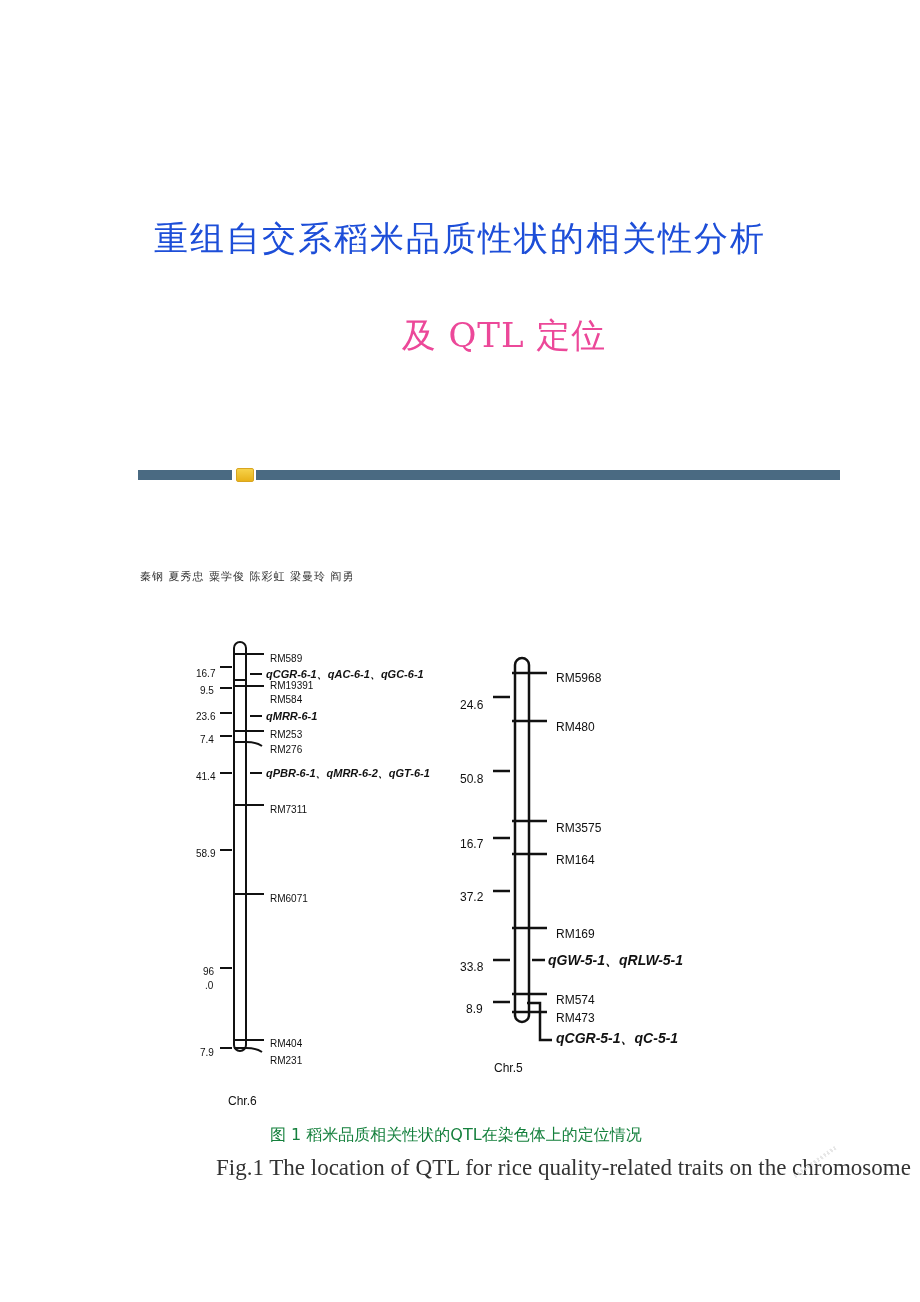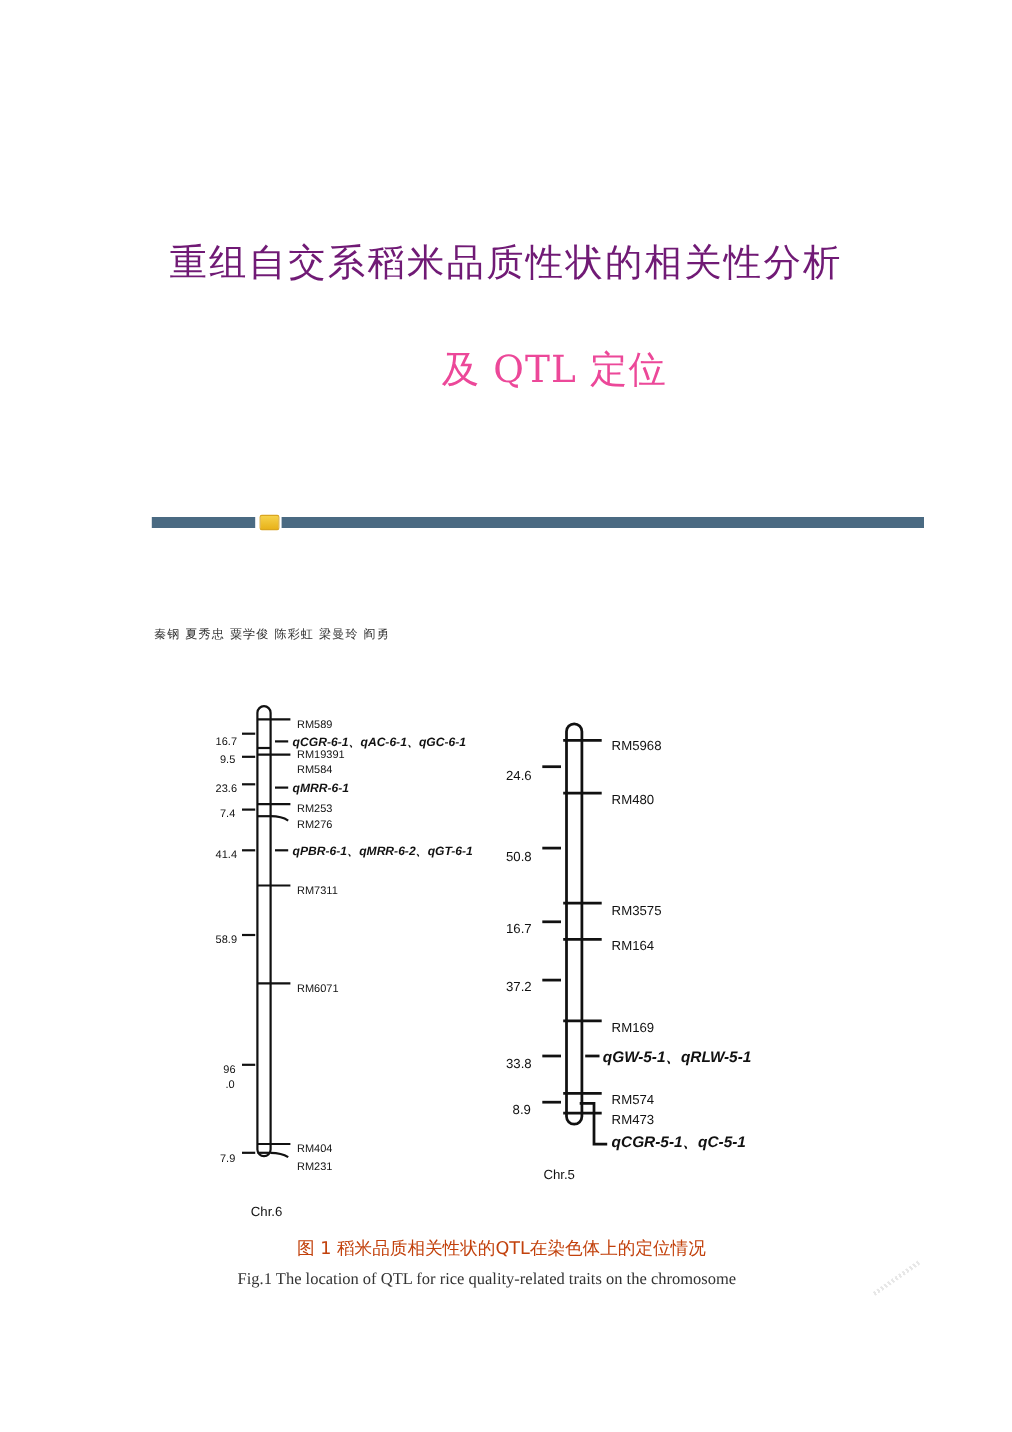--- a/index.html
+++ b/index.html
@@ -1,31 +1,31 @@
 <!DOCTYPE html>
 <html><head>
 <meta charset="utf-8">
 <style>
   html, body { margin:0; padding:0; background:#ffffff; }
   body { width:920px; height:1302px; position:relative; overflow:hidden; font-family:"DejaVu Serif", serif; color:#111; }
-  .title1 { position:absolute; left:0; width:920px; top:216px; text-align:center; font-family:"DejaVu Serif", serif; font-size:34px; letter-spacing:2px; color:#701a75; }
+  .title1 { position:absolute; left:0; width:920px; top:216px; text-align:center; font-family:"DejaVu Serif", serif; font-size:34px; letter-spacing:2px; color:#1d4ed8; }
   .title2 { position:absolute; left:0; width:920px; top:313px; text-align:center; font-family:"DejaVu Serif", serif; font-size:34px; letter-spacing:1px; color:#ec4899;padding-left:44px; }
   .divider { position:absolute; top:470px; height:10px; background:#4a6a82; }
   .divider.left { left:138px; width:94px; }
   .divider.right { left:256px; width:584px; }
   .divider-icon { position:absolute; left:236px; top:468px; width:16px; height:12px; background:linear-gradient(#f6d24a,#e8b21a); border:1px solid #d9a520; border-radius:2px; }
   .authors { position:absolute; left:140px; top:569px; font-family:"DejaVu Sans", sans-serif; font-size:11px; color:#333; letter-spacing:1px; }
   .figure { position:absolute; left:0; top:0; width:920px; height:1302px; }
   .fig-label { font-family:"Liberation Sans", sans-serif; font-size:10px; fill:#111; }
   .fig-marker { font-family:"Liberation Sans", sans-serif; font-size:10px; fill:#111; }
   .fig-qtl { font-family:"Liberation Sans", sans-serif; font-size:11px; font-weight:bold; font-style:italic; fill:#111; }
   .fig-label5 { font-family:"Liberation Sans", sans-serif; font-size:12px; fill:#111; }
   .fig-qtl5 { font-family:"Liberation Sans", sans-serif; font-size:14px; font-weight:bold; font-style:italic; fill:#111; }
-  .caption-cn { position:absolute; left:270px; top:1125px; font-family:"DejaVu Sans", sans-serif; font-size:16px; color:#c2410c; }
-  .caption-en { position:absolute; left:216px; top:1155px; font-family:"Liberation Serif", serif; font-size:15px; color:#333; }
+  .caption-cn { position:absolute; left:270px; top:1125px; font-family:"DejaVu Sans", sans-serif; font-size:16px; color:#15803d; }
+  .caption-en { position:absolute; left:216px; top:1155px; font-family:"Liberation Serif", serif; font-size:23px; color:#333; }
   .watermark { position:absolute; left:790px; top:1160px; width:50px; height:4px; transform:rotate(-35deg); background:repeating-linear-gradient(90deg,#ddd 0 2px,transparent 2px 4px); opacity:0.7; }
 </style>
 </head>
 <body>
 
 <div class="title1">重组自交系稻米品质性状的相关性分析</div>
 <div class="title2">及 QTL 定位</div>
 
 <div class="divider left"></div>
 <div class="divider-icon"></div>

